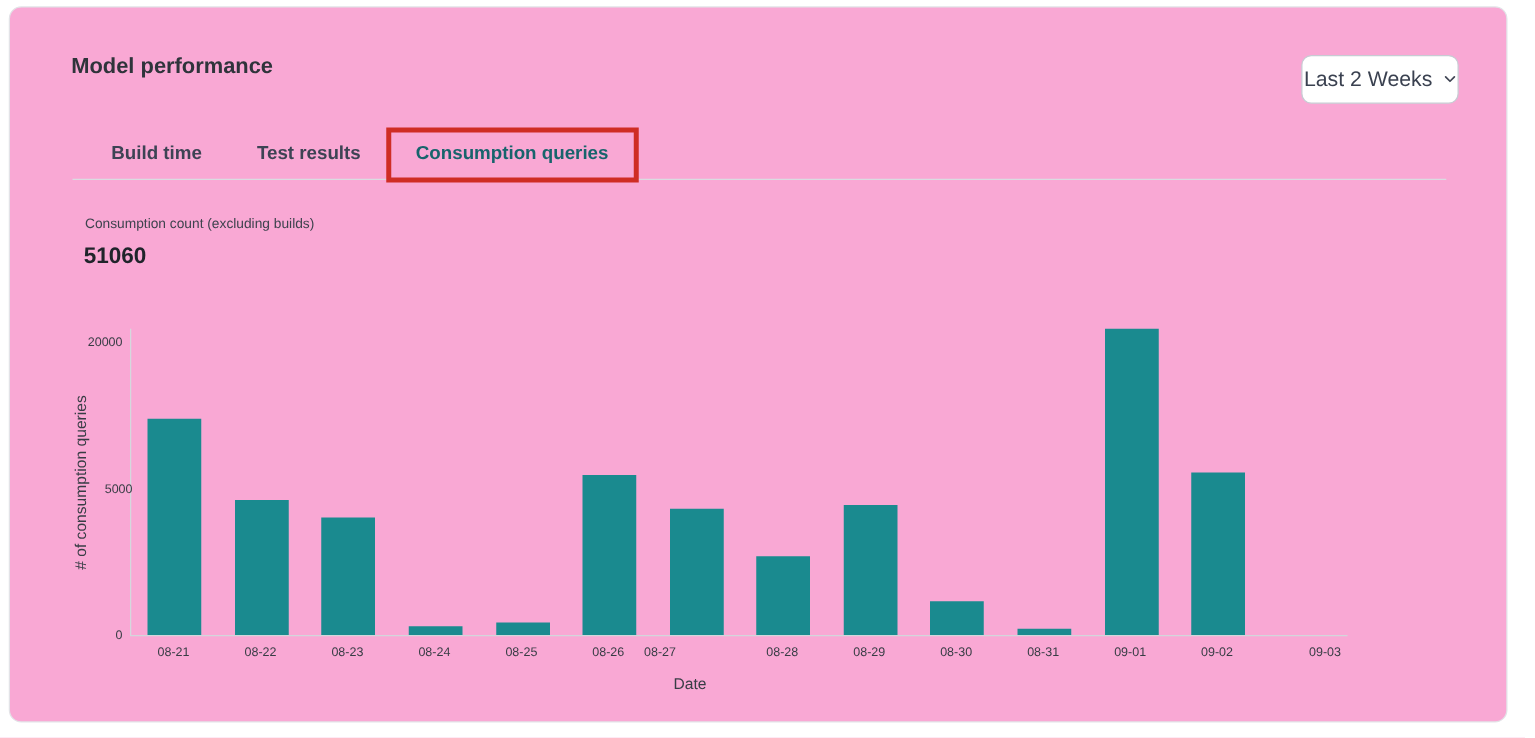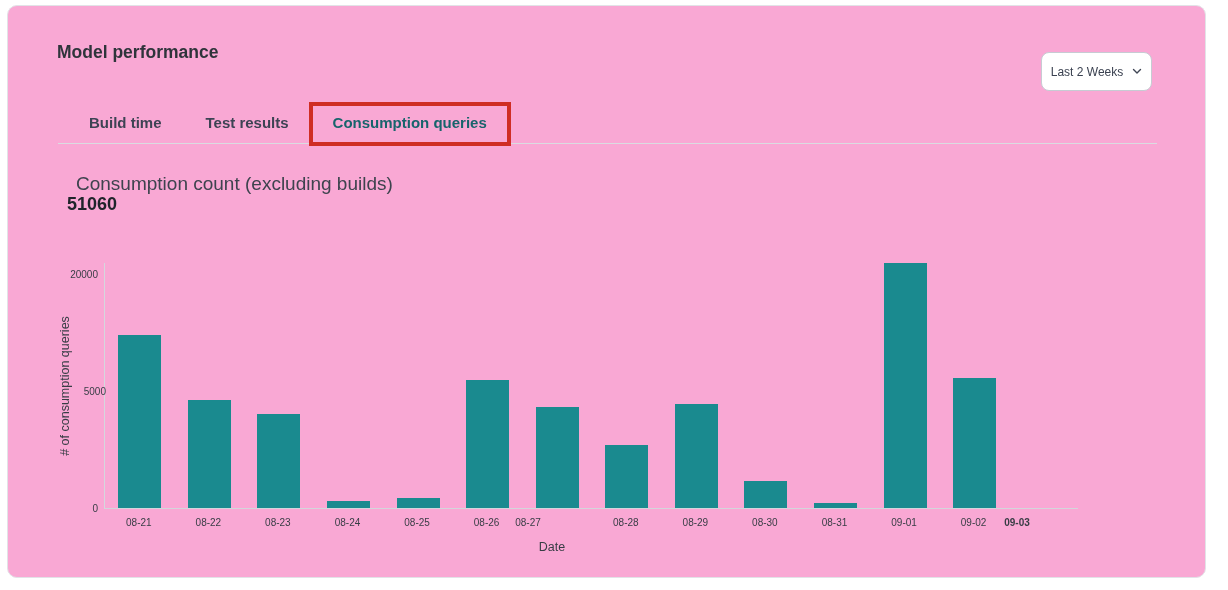--- a/index.html
+++ b/index.html
@@ -2,31 +2,31 @@
 <html><head>
 <meta charset="utf-8">
 <style>
   * { margin:0; padding:0; box-sizing:border-box; }
   html,body { width:1228px; height:590px; background:#ffffff; overflow:hidden;
               font-family:"Liberation Sans", sans-serif; }
   .card { position:absolute; left:7px; top:5px; width:1199px; height:573px;
           background:#f9a8d4; border:1px solid #e2e3e7; border-radius:10px; }
   .page-title { position:absolute; left:49px; top:36px; font-size:17.5px;
                 font-weight:600; color:#2f343b; }
-  .dropdown { position:absolute; left:1033px; top:46px; width:111px; height:39px;
+  .dropdown { position:absolute; left:1033px; top:38px; width:126px; height:39px;
               background:#fff; border:1px solid #c7cbd3; border-radius:8px;
               display:flex; align-items:center; justify-content:center; gap:9px;
-              font-size:12px; color:#3a4150; cursor:pointer;
+              font-size:17px; color:#3a4150; cursor:pointer;
               font-family:"Liberation Sans", sans-serif; }
   .tab-underline { position:absolute; left:50px; right:48px; top:137px;
                    border-bottom:1px solid #dadce1; }
   .tabbar { position:absolute; left:59px; top:98px; height:40px; display:flex; }
   .tab { padding:0 22px; line-height:38px; font-size:15px; font-weight:600;
          color:#3d4354; cursor:pointer; white-space:nowrap; }
-  .metric-label { position:absolute; left:68px; top:167px; font-size:19px;
+  .metric-label { position:absolute; left:60px; top:167px; font-size:11px;
                   color:#3e434e; }
   .metric-value { position:absolute; left:59px; top:188px; font-size:18px;
                   font-weight:600; color:#20242b; }
   .chart { position:absolute; left:0; top:253px; width:1198px; height:310px; }
   .plot { position:absolute; left:96px; top:4px; width:974px; height:246px;
           border-left:1px solid #d5d8dd; border-bottom:1px solid #d3d6db; }
   .bar { position:absolute; bottom:0; width:43px; }
   .ylabel { position:absolute; width:90px; text-align:right; font-size:10px;
             color:#383d45; }
   .xlabel { position:absolute; top:258px; transform:translateX(-50%);
@@ -86,19 +86,19 @@
       <div class="xlabel" style="left: 339.5px;">08-24</div>
       <div class="xlabel" style="left: 409.1px;">08-25</div>
       <div class="xlabel" style="left: 478.6px;">08-26</div>
       <div class="xlabel" style="left: 520px;">08-27</div>
       <div class="xlabel" style="left: 617.8px;">08-28</div>
       <div class="xlabel" style="left: 687.4px;">08-29</div>
       <div class="xlabel" style="left: 756.9px;">08-30</div>
       <div class="xlabel" style="left: 826.5px;">08-31</div>
       <div class="xlabel" style="left: 896.1px;">09-01</div>
       <div class="xlabel" style="left: 965.6px;">09-02</div>
-      <div class="xlabel" style="left: 1009px; font-weight: bold;">09-03</div>
+      <div class="xlabel" style="left: 1052px;">09-03</div>
       <div class="ylabel" style="left: 0px; top: 244px;">0</div>
       <div class="ylabel" style="left: 8px; top: 127px;">5000</div>
       <div class="ylabel" style="left: 0px; top: 9.9px;">20000</div>
     </div>
 
 </div>
 
 </body></html>

